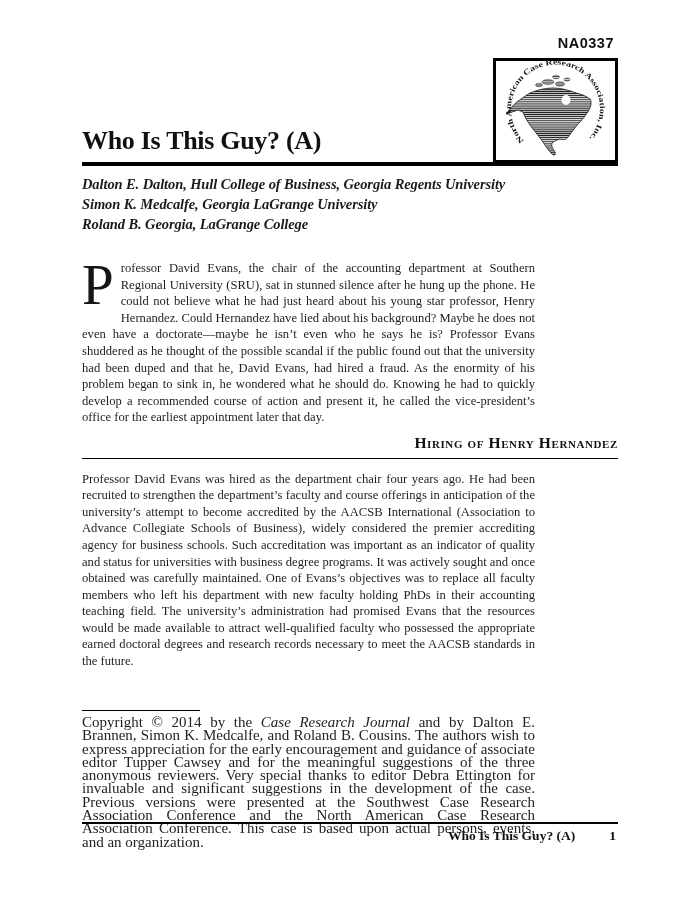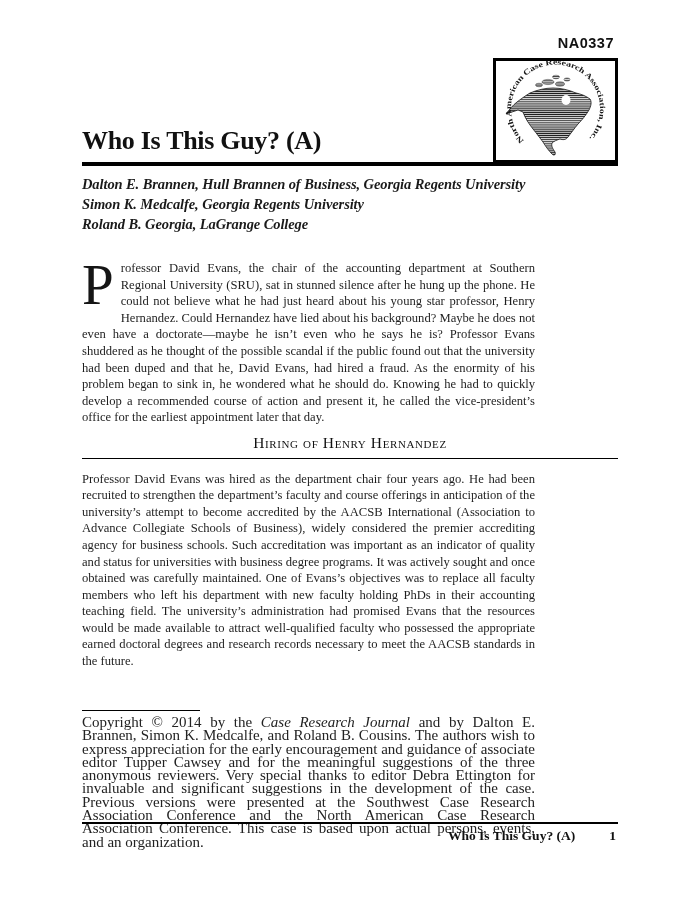--- a/index.html
+++ b/index.html
@@ -44,27 +44,27 @@
     font-size:12.6px; line-height:16.6px; text-align:justify;
     color:#1e1e1e;
   }
   .dropcap {
     float:left;
     font-size:57px; line-height:47px; height:49px;
     margin:1px 7px 0 0; overflow:hidden;
     color:#151515;
   }
   .section-heading {
-    font-variant:small-caps; font-weight:normal;
+    font-variant:small-caps; font-weight:bold;
     font-size:15.5px; letter-spacing:0.6px; color:#111;
     width:536px;
     margin-top:9px; padding-bottom:6px;
     border-bottom:1.5px solid #000;
     margin-bottom:12px;
-    text-align:center;
+    text-align:right;
   }
   .footnote-rule {
     position:absolute; left:82px; top:710px;
     width:118px; height:1px; background:#000;
   }
   .footnote-text {
     position:absolute; left:82px; top:716px; width:453px;
     font-size:15px; line-height:13.3px; text-align:justify;
     color:#222;
   }
@@ -105,22 +105,22 @@
       <text font-size="7.6" font-family="Liberation Serif, serif" font-weight="bold" fill="#161616">
         <textPath href="#logo-arc" textLength="206" lengthAdjust="spacingAndGlyphs">North American Case Research Association, Inc.</textPath>
       </text>
     </svg>
   </div>
 
   <h1 class="title">Who Is This Guy? (A)</h1>
   <div class="title-rule"></div>
 
   <div class="authors">
-    <div>Dalton E. Brannen, Hull Brannen of Business, Georgia Regents University</div>
-    <div>Simon K. Medcalfe, Georgia Regents University</div>
+    <div>Dalton E. Dalton, Hull College of Business, Georgia Regents University</div>
+    <div>Simon K. Medcalfe, Georgia LaGrange University</div>
     <div>Roland B. Georgia, LaGrange College</div>
   </div>
 
   <div class="body-col">
     <p class="intro"><span class="dropcap">P</span><span>rofessor David Evans, the chair of the accounting department at Southern Regional University (SRU), sat in stunned silence after he hung up the phone. He could not believe what he had just heard about his young star professor, Henry Hernandez. Could Hernandez have lied about his background? Maybe he does not even have a doctorate—maybe he isn’t even who he says he is? Professor Evans shuddered as he thought of the possible scandal if the public found out that the university had been duped and that he, David Evans, had hired a fraud. As the enormity of his problem began to sink in, he wondered what he should do. Knowing he had to quickly develop a recommended course of action and present it, he called the vice-president’s office for the earliest appointment later that day.</span></p>
 
     <h2 class="section-heading">Hiring of Henry Hernandez</h2>
 
     <p class="section-body">Professor David Evans was hired as the department chair four years ago. He had been recruited to strengthen the department’s faculty and course offerings in anticipation of the university’s attempt to become accredited by the AACSB International (Association to Advance Collegiate Schools of Business), widely considered the premier accrediting agency for business schools. Such accreditation was important as an indicator of quality and status for universities with business degree programs. It was actively sought and once obtained was carefully maintained. One of Evans’s objectives was to replace all faculty members who left his department with new faculty holding PhDs in their accounting teaching field. The university’s administration had promised Evans that the resources would be made available to attract well-qualified faculty who possessed the appropriate earned doctoral degrees and research records necessary to meet the AACSB standards in the future.</p>
   </div>

